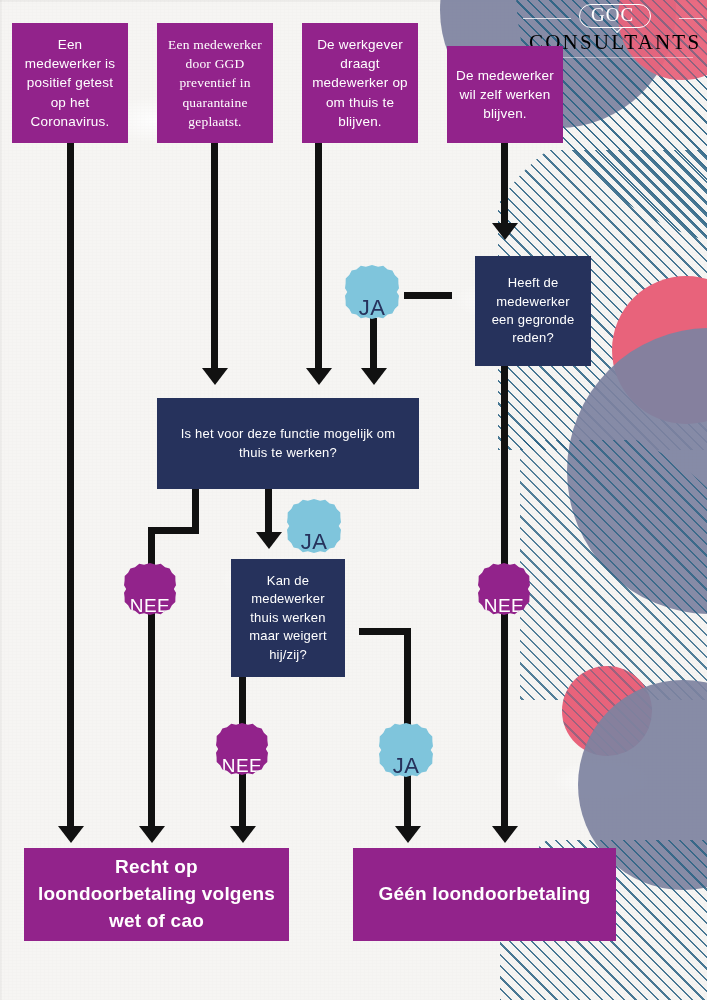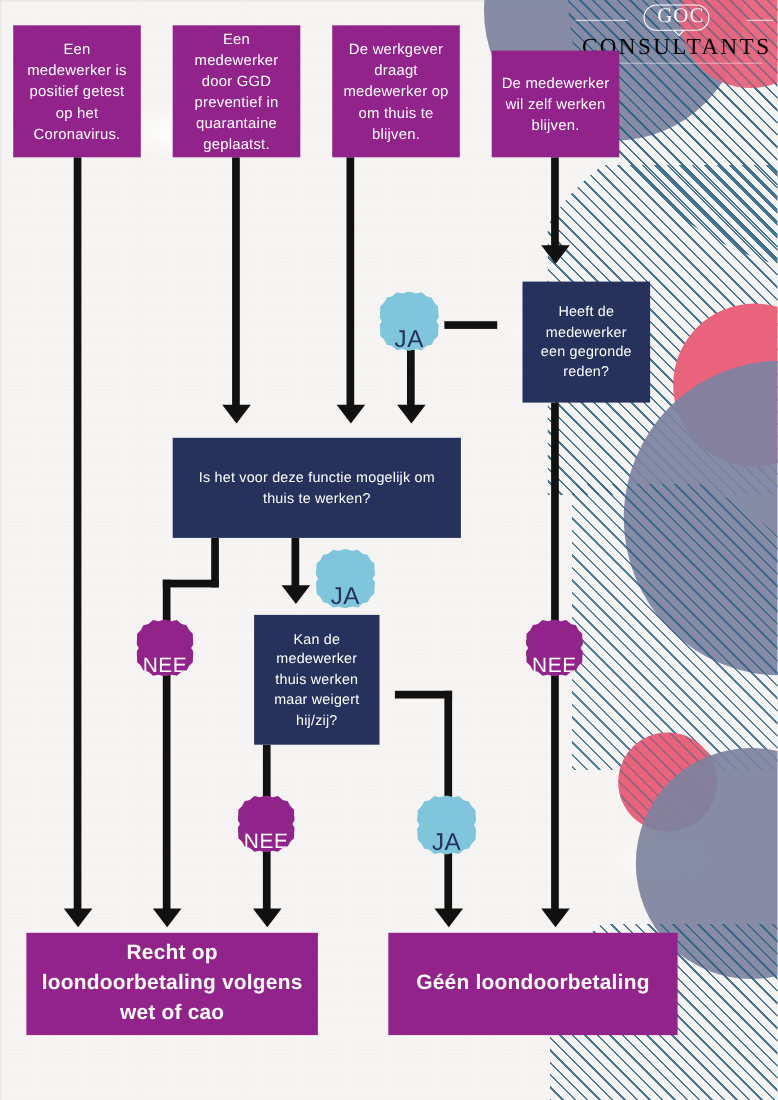--- a/index.html
+++ b/index.html
@@ -76,21 +76,21 @@
   .badge-nee{background:#92238B;color:#ffffff;}
   .badge span{font-size:22px;letter-spacing:.5px;line-height:1;}
   .badge-nee span{font-size:19px;}
 
   
   .logo{position:absolute;right:6px;top:4px;width:172px;height:52px;
         color:#ffffff;text-align:center;}
   .logo .goc{position:relative;display:inline-block;
       font-family:"Liberation Serif",serif;
       font-size:19px;letter-spacing:1px;color:#ffffff;
-      padding:1px 4px 3px 12px;line-height:1.05;}
+      padding:1px 17px 3px 12px;line-height:1.05;}
   .logo .goc::before{content:"";position:absolute;inset:0;
       border:1.6px solid #ffffff;border-radius:12px;}
   .logo .goc::after{content:"";position:absolute;left:50%;bottom:-5px;
       width:6px;height:6px;background:transparent;
       border-right:1.6px solid #ffffff;border-bottom:1.6px solid #ffffff;
       transform:rotate(45deg) translateX(-2px);}
   .logo .cons{font-family:"Liberation Serif",serif;font-size:21px;
       letter-spacing:2.2px;color:#000000;margin-top:2px;display:block;}
   .logo .rule{position:absolute;top:14px;height:1px;background:rgba(255,255,255,.75);}
   .logo .rule.l{left:-6px;width:48px;}
@@ -183,21 +183,21 @@
   <div class="arrowhead" style="left:230px;top:826px;"></div>
 
   <div class="hline" style="left:359px;top:628px;width:52px;"></div>
   <div class="vline" style="left:404px;top:628px;height:210px;"></div>
   <div class="arrowhead" style="left:395px;top:826px;"></div>
 
   <div class="box box-purple top-box" style="left:12px;top:23px;width:116px;height:120px;">
     <span>Een medewerker is positief getest op het Coronavirus.</span>
   </div>
 
-  <div class="box box-purple top-box" style="left:157px;top:23px;width:116px;height:120px;">
+  <div class="box box-purple top-box" style="left:157px;top:23px;width:116px;height:120px;font-family:Liberation Serif, serif;">
     <span>Een medewerker door GGD preventief in quarantaine geplaatst.</span>
   </div>
 
   <div class="box box-purple top-box" style="left:302px;top:23px;width:116px;height:120px;">
     <span>De werkgever draagt medewerker op om thuis te blijven.</span>
   </div>
 
   <div class="box box-purple top-box" style="left:447px;top:46px;width:116px;height:97px;">
     <span>De medewerker wil zelf werken blijven.</span>
   </div>

